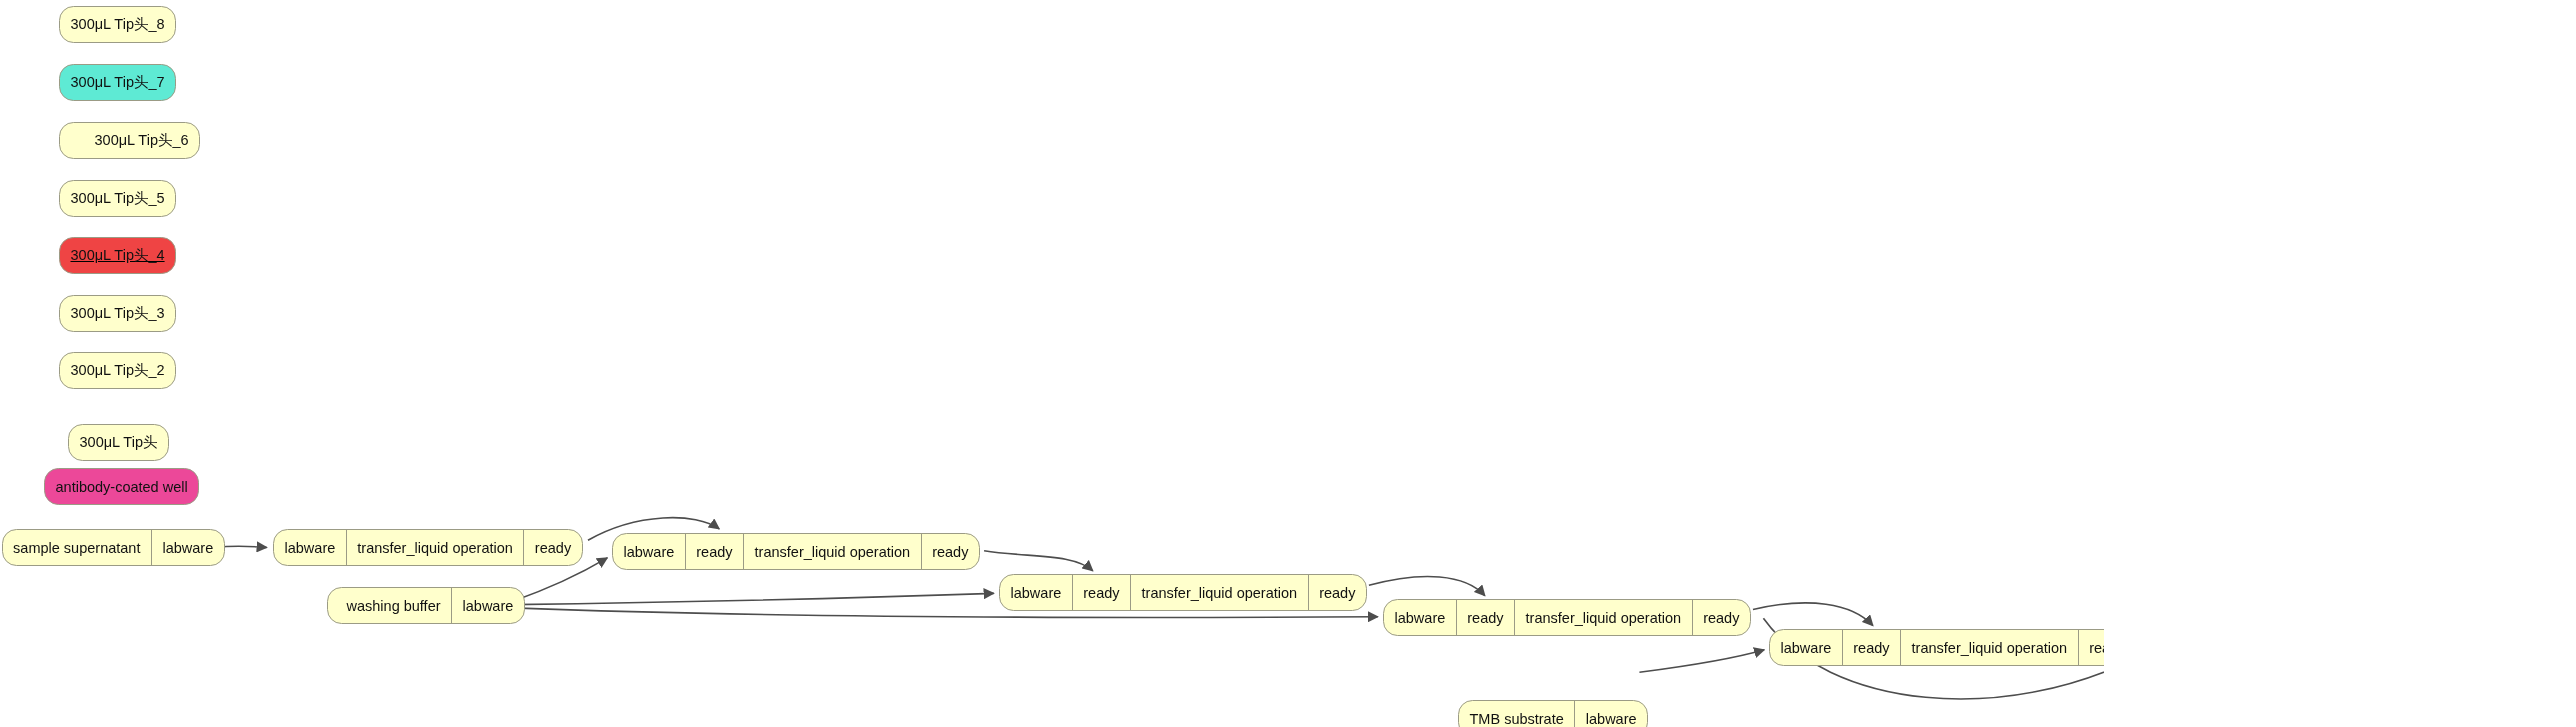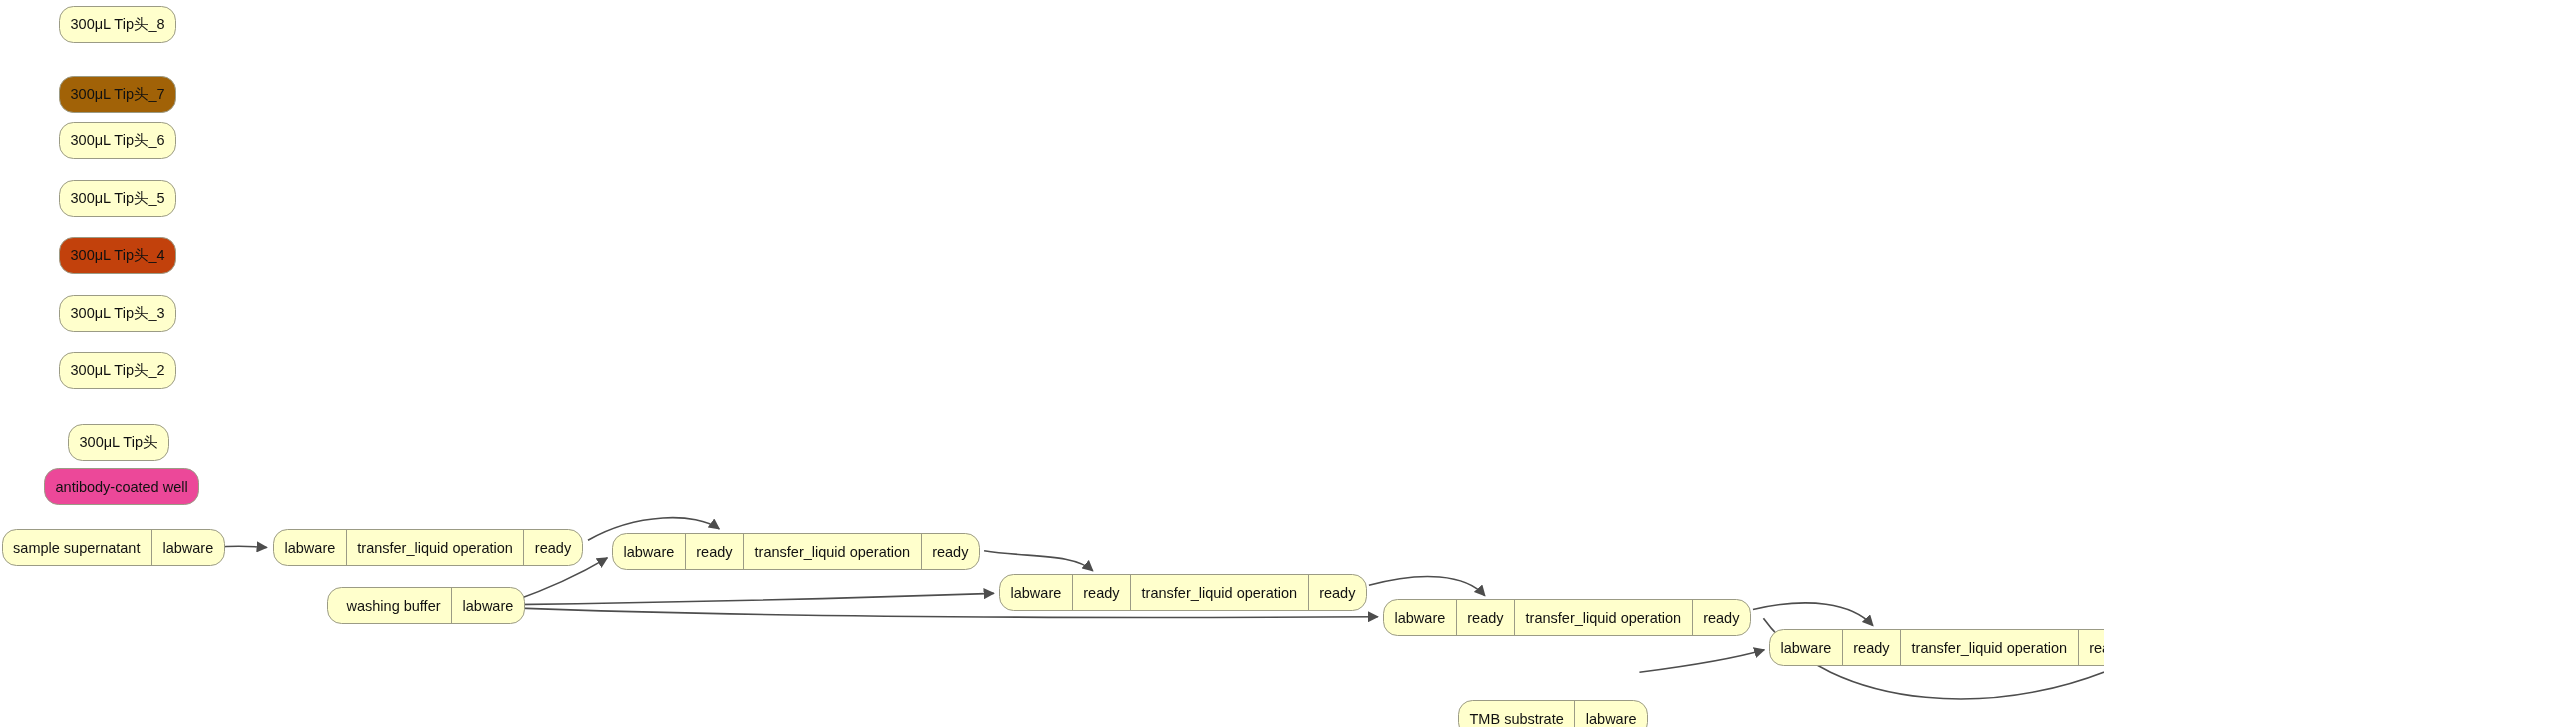--- a/index.html
+++ b/index.html
@@ -72,30 +72,30 @@
       <path d="M 636 755 C 980 768 1400 768 1711 766" class="edge" stroke="#4d4d4d" marker-end="url(#arrow)"></path>
       <path d="M 1700 727 C 1766 709 1820 713 1844 740" class="edge" stroke="#4d4d4d" marker-end="url(#arrow)"></path>
       <path d="M 2177 757 C 2246 741 2300 749 2326 777" class="edge" stroke="#4d4d4d" marker-end="url(#arrow)"></path>
       <path d="M 2036 835 C 2090 828 2150 819 2191 807" class="edge" stroke="#4d4d4d" marker-end="url(#arrow)"></path>
       <path d="M 2657 797 C 2661 794 2664 797 2666 801" class="edge" stroke="#4d4d4d" marker-end="url(#arrow)"></path>
       <path d="M 2190 768 C 2270 880 2490 903 2663 812" class="edge" stroke="#4d4d4d" marker-end="url(#arrow)"></path>
     </svg>
 <div class="node" style="left: 59px; top: 6.4px; background: rgb(255, 255, 204); border-color: rgb(155, 155, 133);">
       <div class="cell">300μL Tip头_8</div>
     </div>
-    <div class="node" style="left: 59px; top: 64px; background: #a16207; border-color: rgb(155, 155, 133); margin-top: 12px;">
+    <div class="node" style="left: 59px; top: 64px; background: #5eead4; border-color: rgb(155, 155, 133);">
       <div class="cell">300μL Tip头_7</div>
     </div>
-    <div class="node" style="left: 59px; top: 122px; background: rgb(255, 255, 204); border-color: rgb(155, 155, 133);">
+    <div class="node" style="left: 59px; top: 122px; background: rgb(255, 255, 204); border-color: rgb(155, 155, 133); padding-left: 24px;">
       <div class="cell">300μL Tip头_6</div>
     </div>
     <div class="node" style="left: 59px; top: 180px; background: rgb(255, 255, 204); border-color: rgb(155, 155, 133);">
       <div class="cell">300μL Tip头_5</div>
     </div>
-    <div class="node" style="left: 59px; top: 237px; background: #c2410c; border-color: rgb(155, 155, 133);">
+    <div class="node" style="left: 59px; top: 237px; background: #ef4444; border-color: rgb(155, 155, 133); text-decoration: underline;">
       <div class="cell">300μL Tip头_4</div>
     </div>
     <div class="node" style="left: 59px; top: 295px; background: rgb(255, 255, 204); border-color: rgb(155, 155, 133); justify-content: center;">
       <div class="cell">300μL Tip头_3</div>
     </div>
     <div class="node" style="left: 59px; top: 352px; background: rgb(255, 255, 204); border-color: rgb(155, 155, 133);">
       <div class="cell">300μL Tip头_2</div>
     </div>
     <div class="node" style="left: 68px; top: 424px; background: rgb(255, 255, 204); border-color: rgb(155, 155, 133);">
       <div class="cell">300μL Tip头</div>

